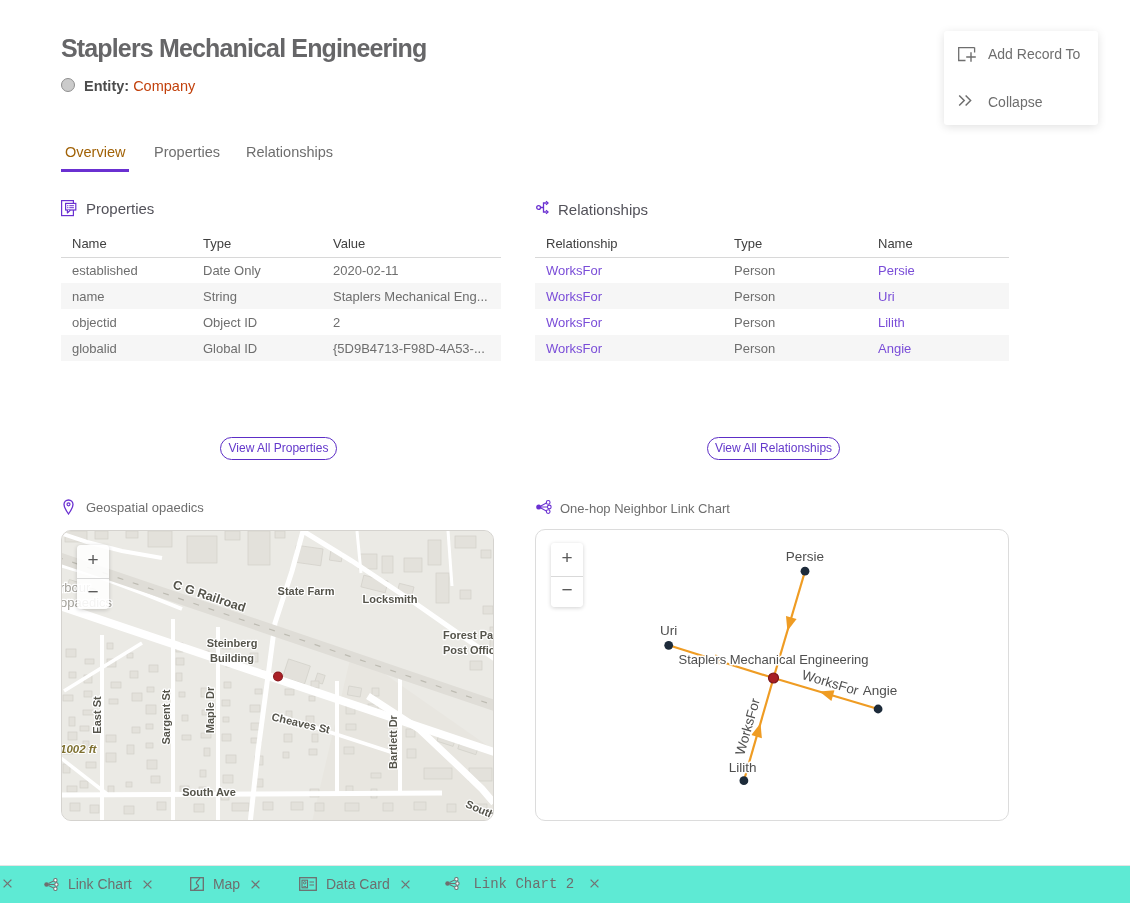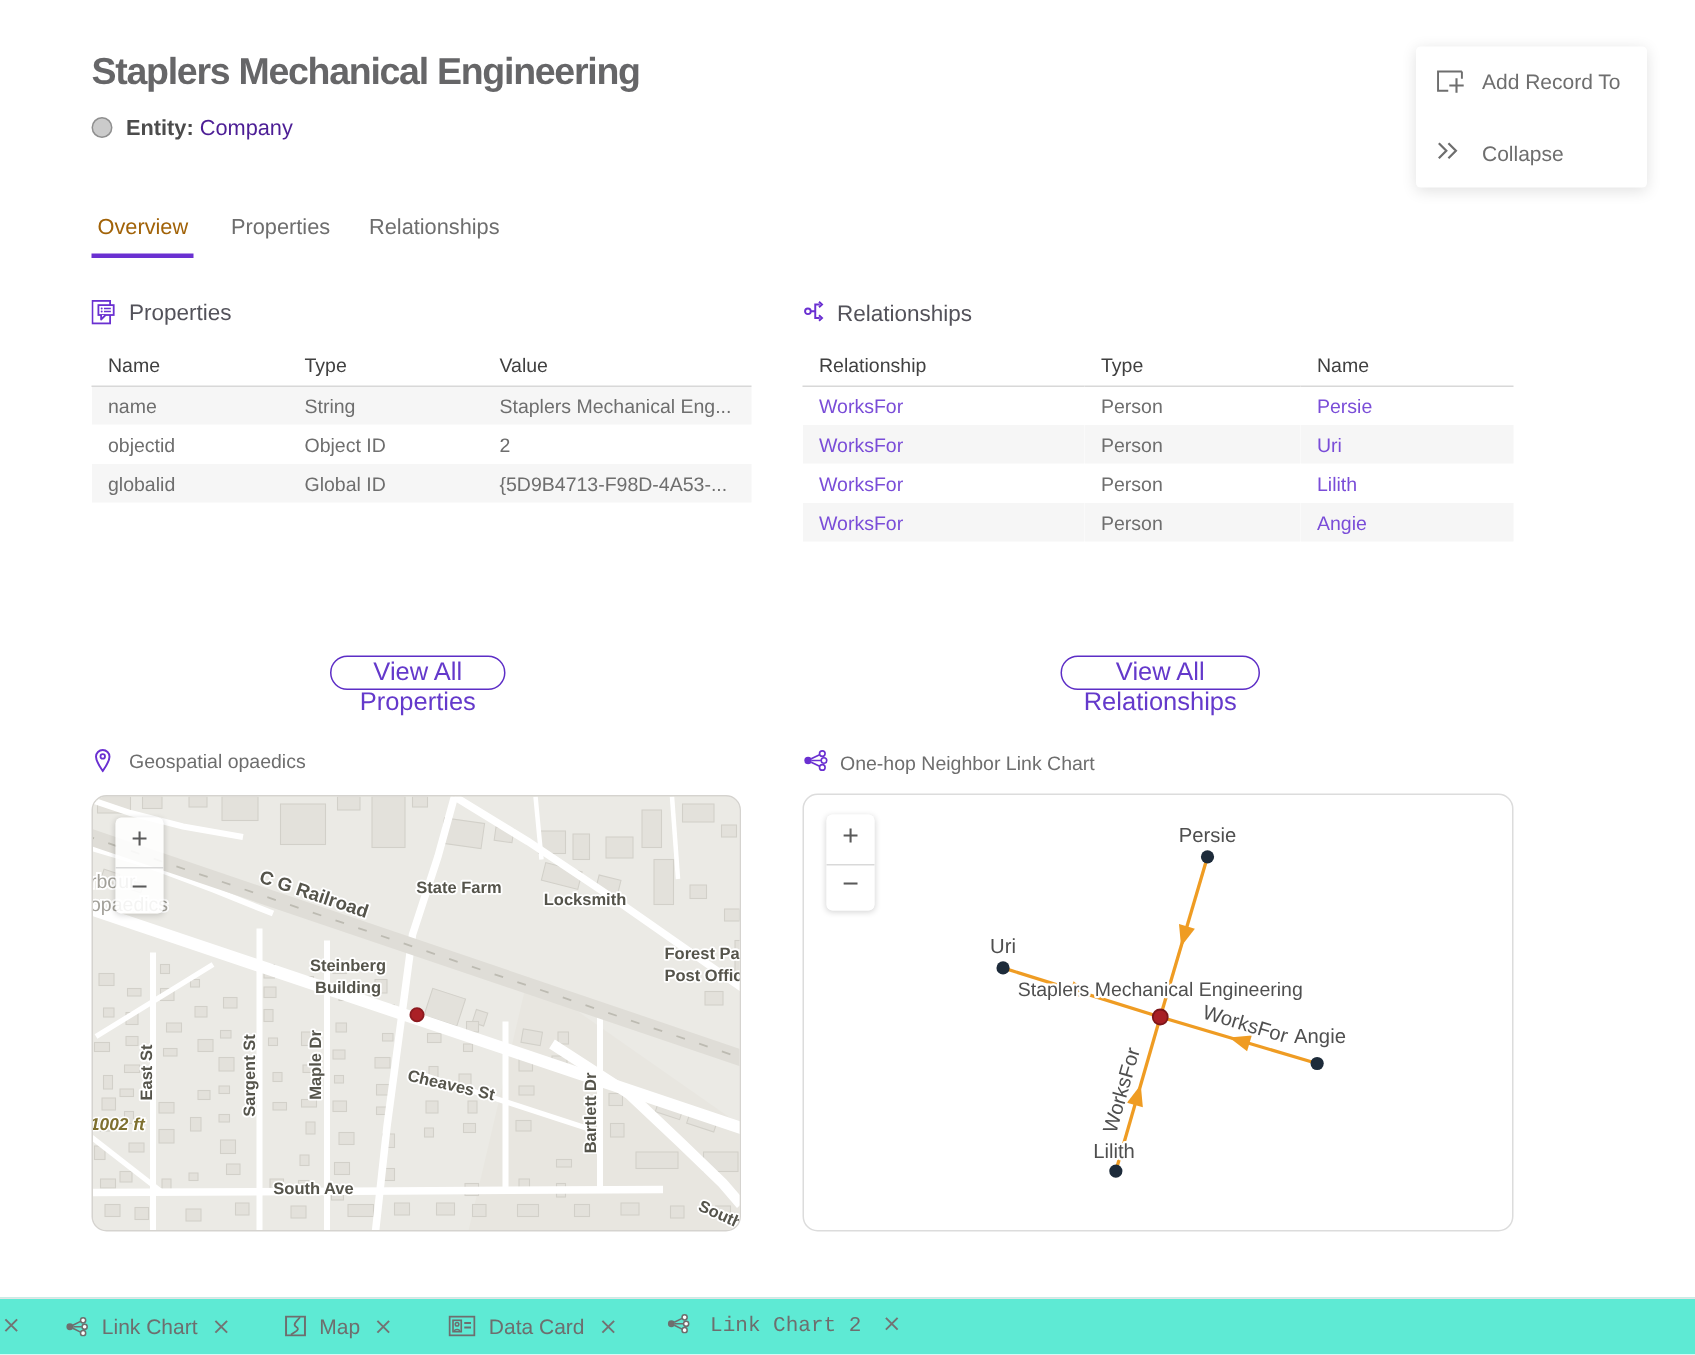--- a/index.html
+++ b/index.html
@@ -1,21 +1,21 @@
 <!DOCTYPE html>
 <html><head>
 <meta charset="utf-8">
 <style>
   * { margin:0; padding:0; box-sizing:border-box; }
   html,body { width:1130px; height:903px; background:#ffffff; font-family:"Liberation Sans",sans-serif; overflow:hidden; position:relative; }
   h1.title { position:absolute; left:61px; top:34px; font-size:25px; font-weight:bold; color:#666668; letter-spacing:-0.85px; }
   .entity-row { position:absolute; left:61px; top:78px; height:15px; }
   .entity-dot { position:absolute; left:0; top:0; width:14px; height:14px; border-radius:50%; background:#cbcbcb; border:1.5px solid #8f8f8f; }
   .entity-label { position:absolute; left:23px; top:0px; font-size:14.5px; font-weight:bold; color:#4c4c4c; white-space:nowrap; }
-  .entity-label span { font-weight:normal; color:#4c1d95; }
+  .entity-label span { font-weight:normal; color:#c2410c; }
 
   
   .menu-card { position:absolute; left:944px; top:31px; width:154px; height:94px; background:#fff; border-radius:3px; box-shadow:0 2px 10px rgba(0,0,0,0.12); }
   .menu-item { position:absolute; left:14px; width:140px; height:18px; color:#6e6e6e; font-size:14px; }
   .menu-item .mi-txt { position:absolute; left:30px; top:1px; white-space:nowrap; }
   .menu-item svg { position:absolute; left:0; top:0; }
 
   
   .tabs { position:absolute; left:61px; top:144px; }
   .tab { position:absolute; top:0; font-size:14.5px; color:#6e6e6e; white-space:nowrap; }
@@ -27,21 +27,21 @@
   .sec-head .sh-txt { position:absolute; top:1px; font-size:15px; color:#53525a; white-space:nowrap; }
   .sec-head2 .sh-txt { font-size:13px; color:#6e6e6e; }
 
   
   table.dtab { position:absolute; border-collapse:collapse; table-layout:fixed; font-size:13px; }
   table.dtab th { font-weight:normal; color:#404040; text-align:left; height:26px; padding:0 0 0 11px; border-bottom:1px solid #d8d8d8; }
   table.dtab td { color:#6e6e6e; height:26px; padding:0 0 0 11px; white-space:nowrap; overflow:hidden; }
   table.dtab tr.alt td { background:#f6f6f6; }
   .plink { color:#7a4dd8; text-decoration:none; }
 
-  .pill-btn { position:absolute; height:23px; border:1.4px solid #5d2ec6; border-radius:12px; background:#fff; color:#6439cb; font-size:17px; text-align:center; line-height:20px; }
+  .pill-btn { position:absolute; height:23px; border:1.4px solid #5d2ec6; border-radius:12px; background:#fff; color:#6439cb; font-size:12px; text-align:center; line-height:20px; }
 
   
   .map-panel { position:absolute; left:61px; top:530px; width:433px; height:291px; border:1px solid #d5d3cf; border-radius:10px; overflow:hidden; background:#ebeae5; }
   .chart-panel { position:absolute; left:535px; top:529px; width:474px; height:292px; border:1px solid #dcdcdc; border-radius:10px; overflow:hidden; background:#fff; }
   .zoomctl { position:absolute; width:32px; height:64px; background:rgba(255,255,255,0.88); border-radius:4px; box-shadow:0 1px 4px rgba(0,0,0,0.18); }
   .zoomctl .zline { position:absolute; left:0; top:33px; width:100%; height:1px; background:#d9d9d9; }
   .zoomctl .zp, .zoomctl .zm { position:absolute; left:0; width:32px; text-align:center; color:#5a5a5a; font-size:19px; font-weight:normal; }
   .zoomctl .zp { top:4px; }
   .zoomctl .zm { top:36px; }
 
@@ -96,20 +96,25 @@
     <colgroup>
       <col style="width:131px">
       <col style="width:130px">
       <col style="width:179px">
     </colgroup>
     <tbody>
       <tr>
         <th>Name</th>
         <th>Type</th>
         <th>Value</th>
+      </tr>
+    <tr>
+        <td>established</td>
+        <td>Date Only</td>
+        <td>2020-02-11</td>
       </tr>
     <tr class="alt">
         <td>name</td>
         <td>String</td>
         <td>Staplers Mechanical Eng...</td>
       </tr>
     <tr>
         <td>objectid</td>
         <td>Object ID</td>
         <td>2</td>

